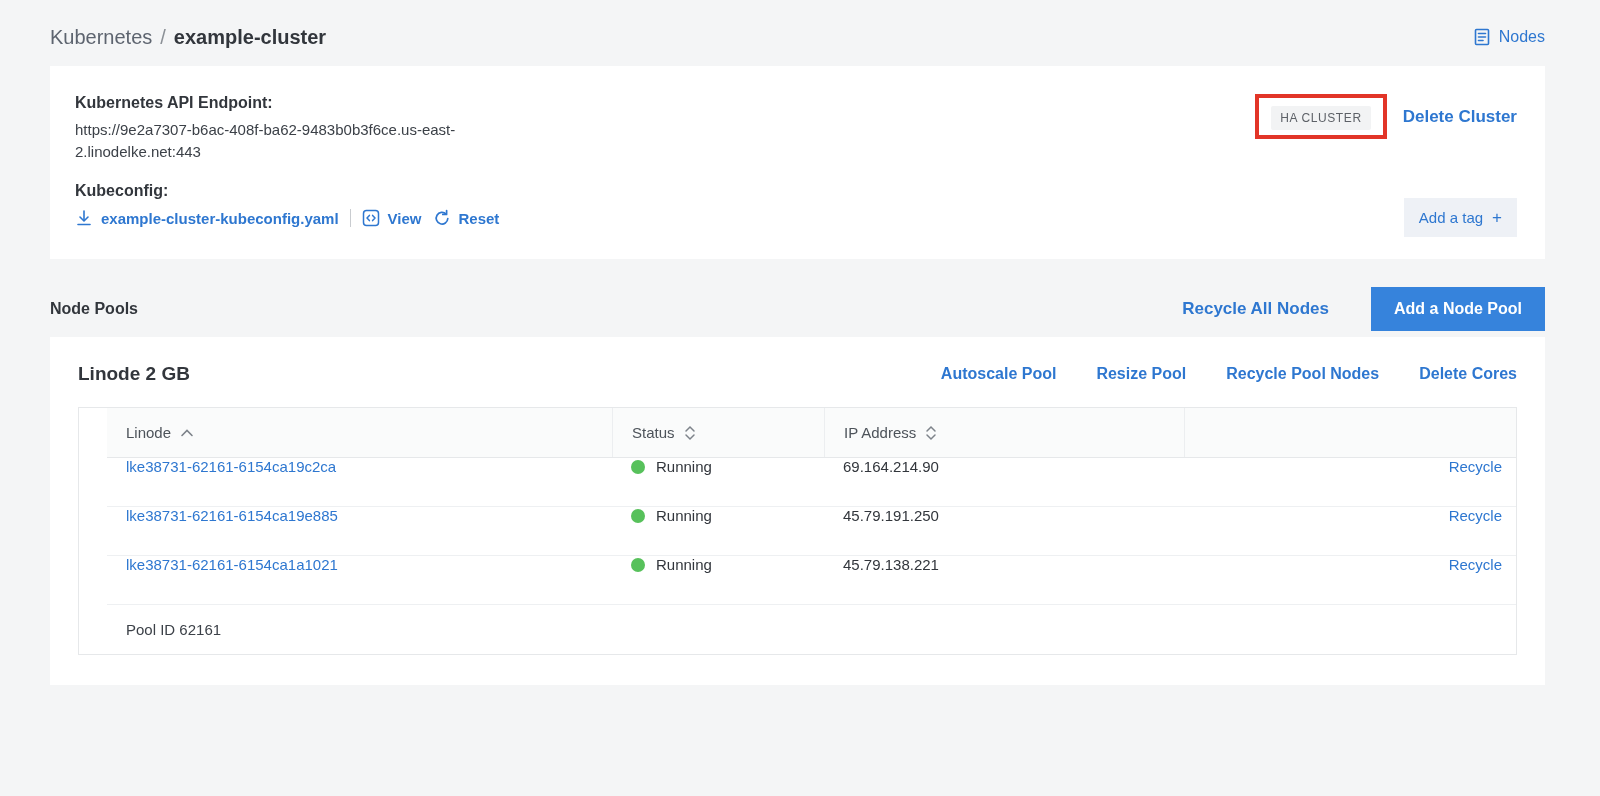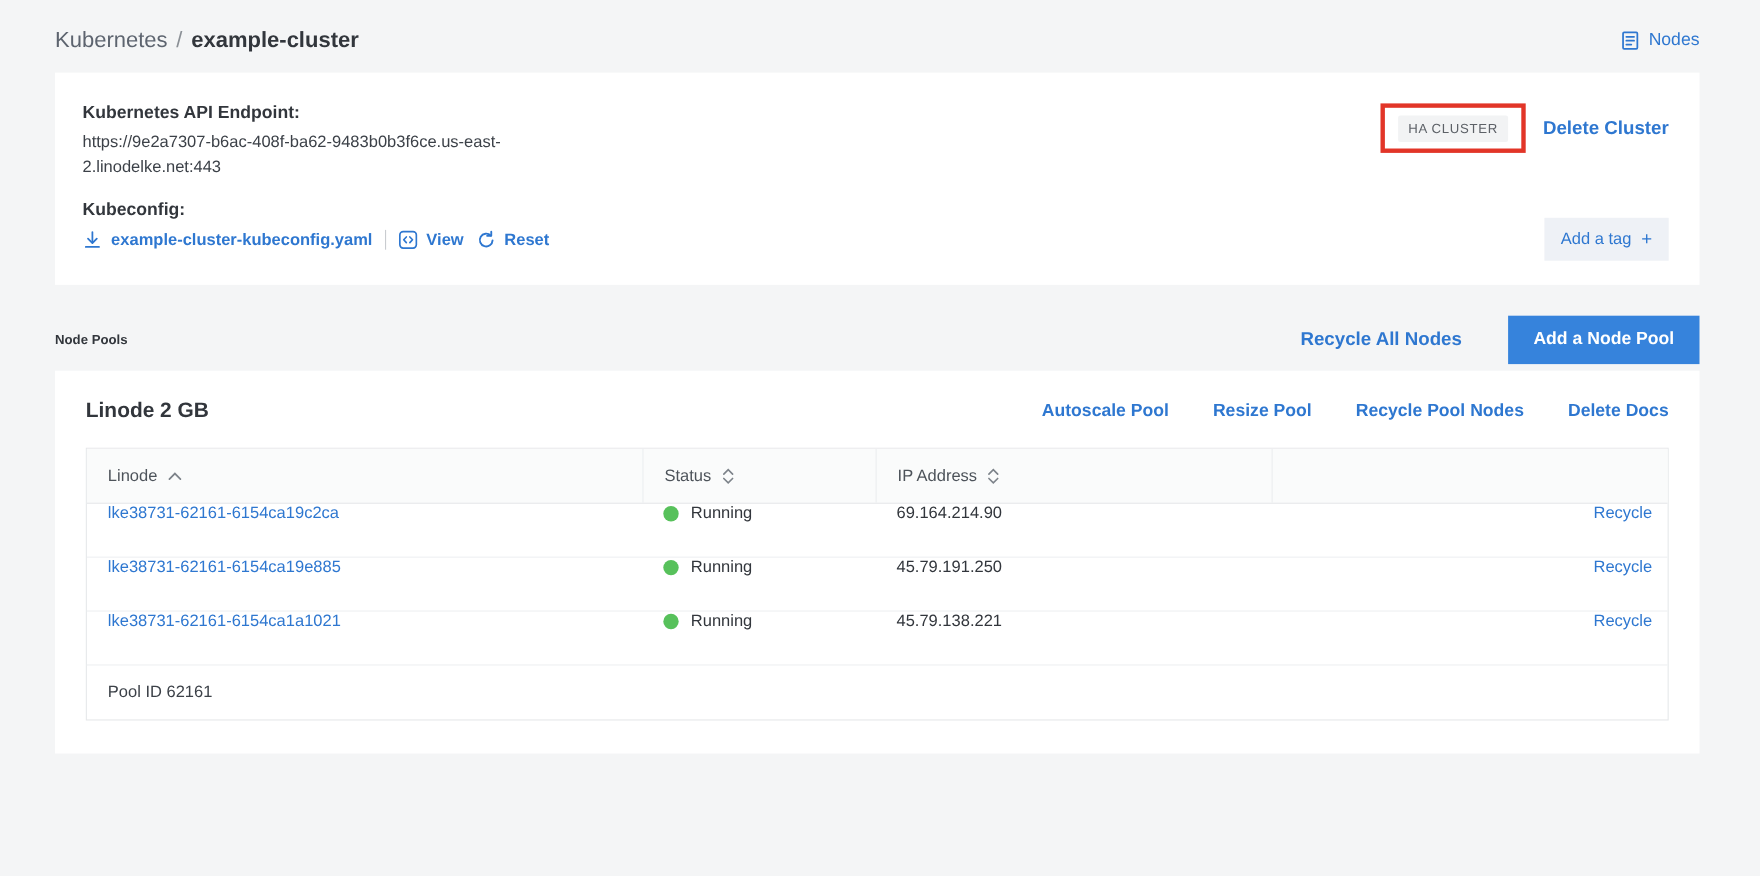--- a/index.html
+++ b/index.html
@@ -40,33 +40,33 @@
   .summary-right { margin-left: auto; display: flex; flex-direction: column; align-items: flex-end; justify-content: space-between; }
   .ha-row { display: flex; align-items: center; gap: 16px; }
   .ha-annotation { border: 4px solid #e23528; padding: 10px 12px; background: #fff; }
   .ha-chip { font-size: 12px; letter-spacing: 0.6px; color: #5d6167; background: #f2f3f4; padding: 5px 9px; border-radius: 2px; white-space: nowrap; }
   .delete-cluster { color: #2e77d0; font-weight: bold; font-size: 17px; cursor: pointer; white-space: nowrap; }
   .add-tag-btn { background: #eef1f6; color: #2e77d0; font-size: 15px; border: none; padding: 11px 15px; display: inline-flex; align-items: center; gap: 9px; cursor: pointer; font-family: inherit; }
   .add-tag-btn .plus { font-size: 17px; line-height: 1; color: #2e77d0; }
 
   
   .section-row { display: flex; justify-content: space-between; align-items: center; margin-top: 28px; }
-  .section-title { font-size: 12px; font-weight: bold; color: #32363c; }
+  .section-title { font-size: 16px; font-weight: bold; color: #32363c; }
   .section-actions { display: flex; align-items: center; gap: 42px; }
   .recycle-all { color: #2e77d0; font-weight: bold; font-size: 17px; cursor: pointer; }
   .add-pool-btn { background: #3683dc; color: #fff; font-weight: bold; font-size: 16px; border: none; padding: 13px 23px; cursor: pointer; font-family: inherit; }
 
   
   .pool-card { background: #fff; margin-top: 6px; padding: 26px 28px 30px; }
   .pool-header { display: flex; justify-content: space-between; align-items: center; }
   .pool-name { font-size: 19px; font-weight: bold; }
   .pool-actions { display: flex; gap: 40px; }
   .pool-action { color: #2e77d0; font-weight: bold; font-size: 16px; cursor: pointer; }
 
-  .table { margin-top: 22px; border: 1px solid #e6e8ea; }
+  .table { margin-top: 22px; border: 1px solid #e6e8ea; padding-left: 28px; }
   .t-header { display: flex; background: #fafbfb; border-bottom: 1px solid #e6e8ea; height: 50px; }
   .th { font-size: 15px; color: #4d535a; display: flex; align-items: center; gap: 9px; padding-left: 19px; height: 100%; cursor: pointer; }
   .th + .th { border-left: 1px solid #eceef0; }
   .col-linode { width: 505px; }
   .col-status { width: 212px; }
   .col-ip { width: 360px; }
   .col-action { flex: 1; }
 
   .t-row { display: flex; align-items: flex-start; height: 49px; border-bottom: 1px solid #eef0f2; font-size: 15px; }
   .td { padding-left: 19px; }
@@ -167,21 +167,21 @@
     </div>
   </div>
 
   <div class="pool-card">
     <div class="pool-header">
       <span class="pool-name">Linode 2 GB</span>
       <div class="pool-actions">
         <span class="pool-action">Autoscale Pool</span>
         <span class="pool-action">Resize Pool</span>
         <span class="pool-action">Recycle Pool Nodes</span>
-        <span class="pool-action">Delete Docs</span>
+        <span class="pool-action">Delete Cores</span>
       </div>
     </div>
 
     <div class="table">
       <div class="t-header">
         <div class="th col-linode">
           <span>Linode</span>
           <span>
             <svg width="14" height="8" viewBox="0 0 14 8" fill="none" stroke="#7d838a" stroke-width="1.6" stroke-linecap="round">
               <polyline points="2,6.5 7,1.5 12,6.5"></polyline>

